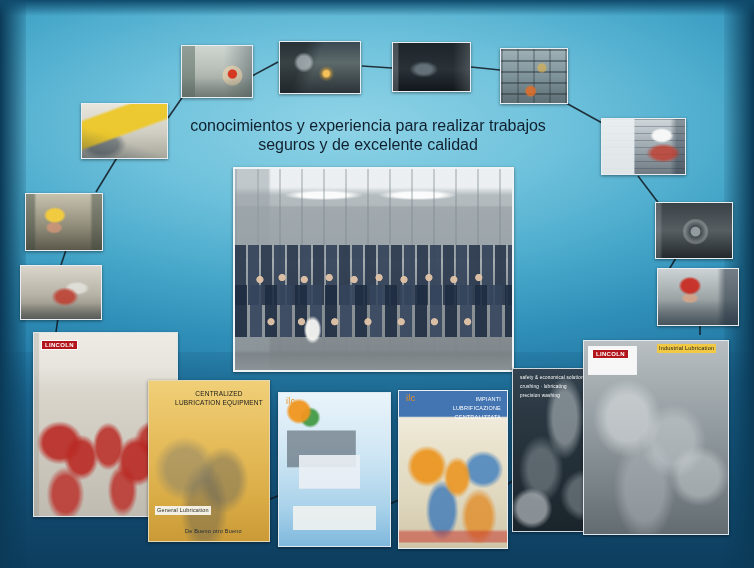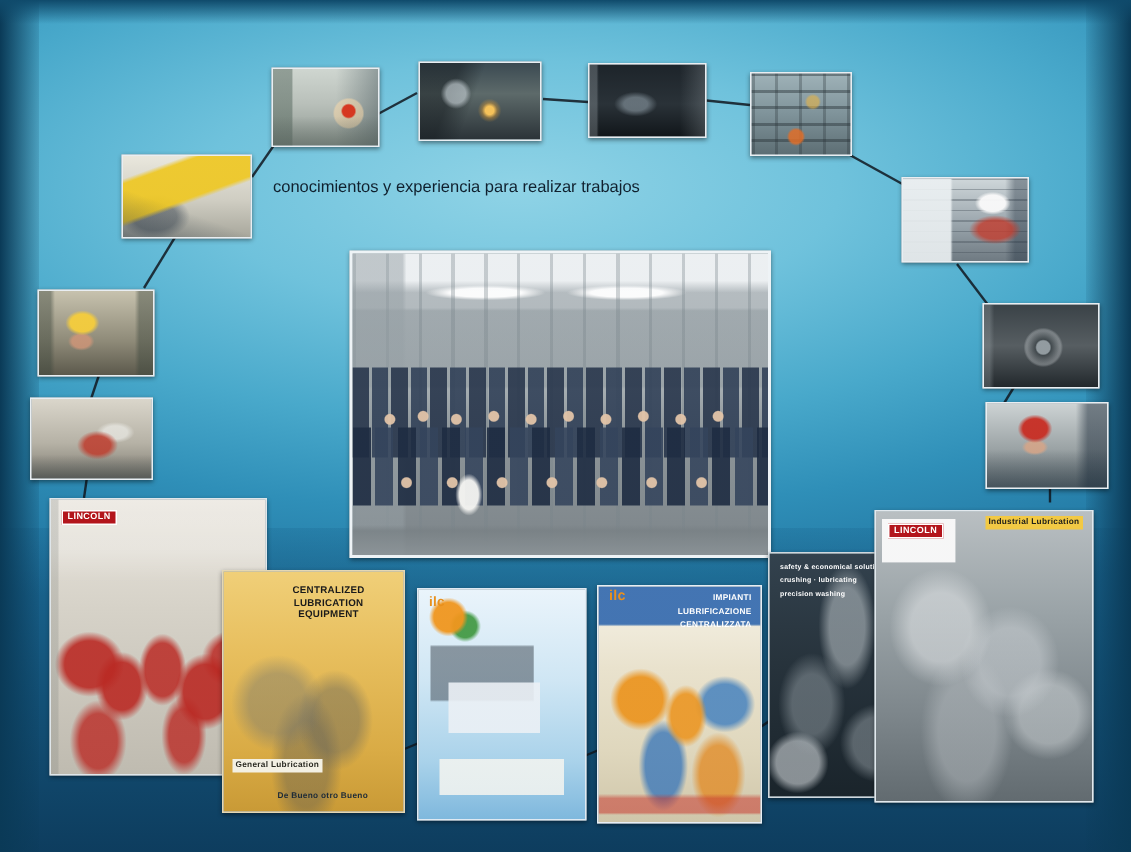--- a/index.html
+++ b/index.html
@@ -41,37 +41,37 @@
   }
   .logo svg{display:block;}
   .title-text{
     font-size:13.5px;color:#1b2b3a;white-space:nowrap;letter-spacing:.1px;
   }
   .title-text b{font-weight:bold;color:#102030;}
 
   
   #caption{
     position:absolute;left:182px;top:116px;width:372px;
-    color:#10202e;font-size:11px;line-height:19px;
+    text-align:center;color:#10202e;font-size:16px;line-height:19px;
   }
 
   
   .ph{
     position:absolute;box-sizing:border-box;overflow:hidden;
     border:1px solid #e9eef2;
     box-shadow:0 1px 3px rgba(0,0,0,.45);
     background:#9aa7ad;
   }
   .ph .inner{position:absolute;inset:0;}
   
   #lines{position:absolute;left:0;top:0;width:754px;height:568px;pointer-events:none;}
 
   
   .chip{
-    position:absolute;font-size:5.5px;font-weight:bold;color:#fff;
+    position:absolute;font-size:5.5px;font-weight:normal;color:#fff;
     padding:1px 2px;letter-spacing:.2px;line-height:7px;
   }
   .chip.dark{color:#1a1a1a;}
   .lincoln{
     position:absolute;background:#b3151c;color:#fff;font-weight:bold;
     font-size:6px;letter-spacing:.3px;padding:1px 3px;border:1px solid #fff;
   }
 </style>
 </head>
 <body>
@@ -98,20 +98,21 @@
       <path d="M58,318 L56,332"></path>
       <path d="M268,500 L292,490"></path>
       <path d="M380,508 L404,498"></path>
       <path d="M505,486 L520,476"></path>
     </g>
   </svg>
 
 
   <div id="caption">
     <div>conocimientos  y experiencia para realizar  trabajos</div>
+    <div>seguros  y de excelente calidad</div>
   </div>
 
   <div class="ph" style="left:181px;top:45px;width:72px;height:53px;">
     <div class="inner" style="background:
         linear-gradient(180deg,#cfd6d0 0%, #b9c0ba 45%, #8d9790 100%);"></div>
     <div class="inner" style="background:
         radial-gradient(circle at 72% 55%, rgba(214,48,26,.95) 0 7%, rgba(214,48,26,0) 9%),
         radial-gradient(circle at 72% 58%, rgba(255,220,170,.5) 0 16%, rgba(255,220,170,0) 18%),
         linear-gradient(90deg, rgba(70,90,80,.45) 0 18%, rgba(0,0,0,0) 19%),
         linear-gradient(90deg, rgba(40,60,70,0) 60%, rgba(30,50,60,.35) 100%);"></div>

